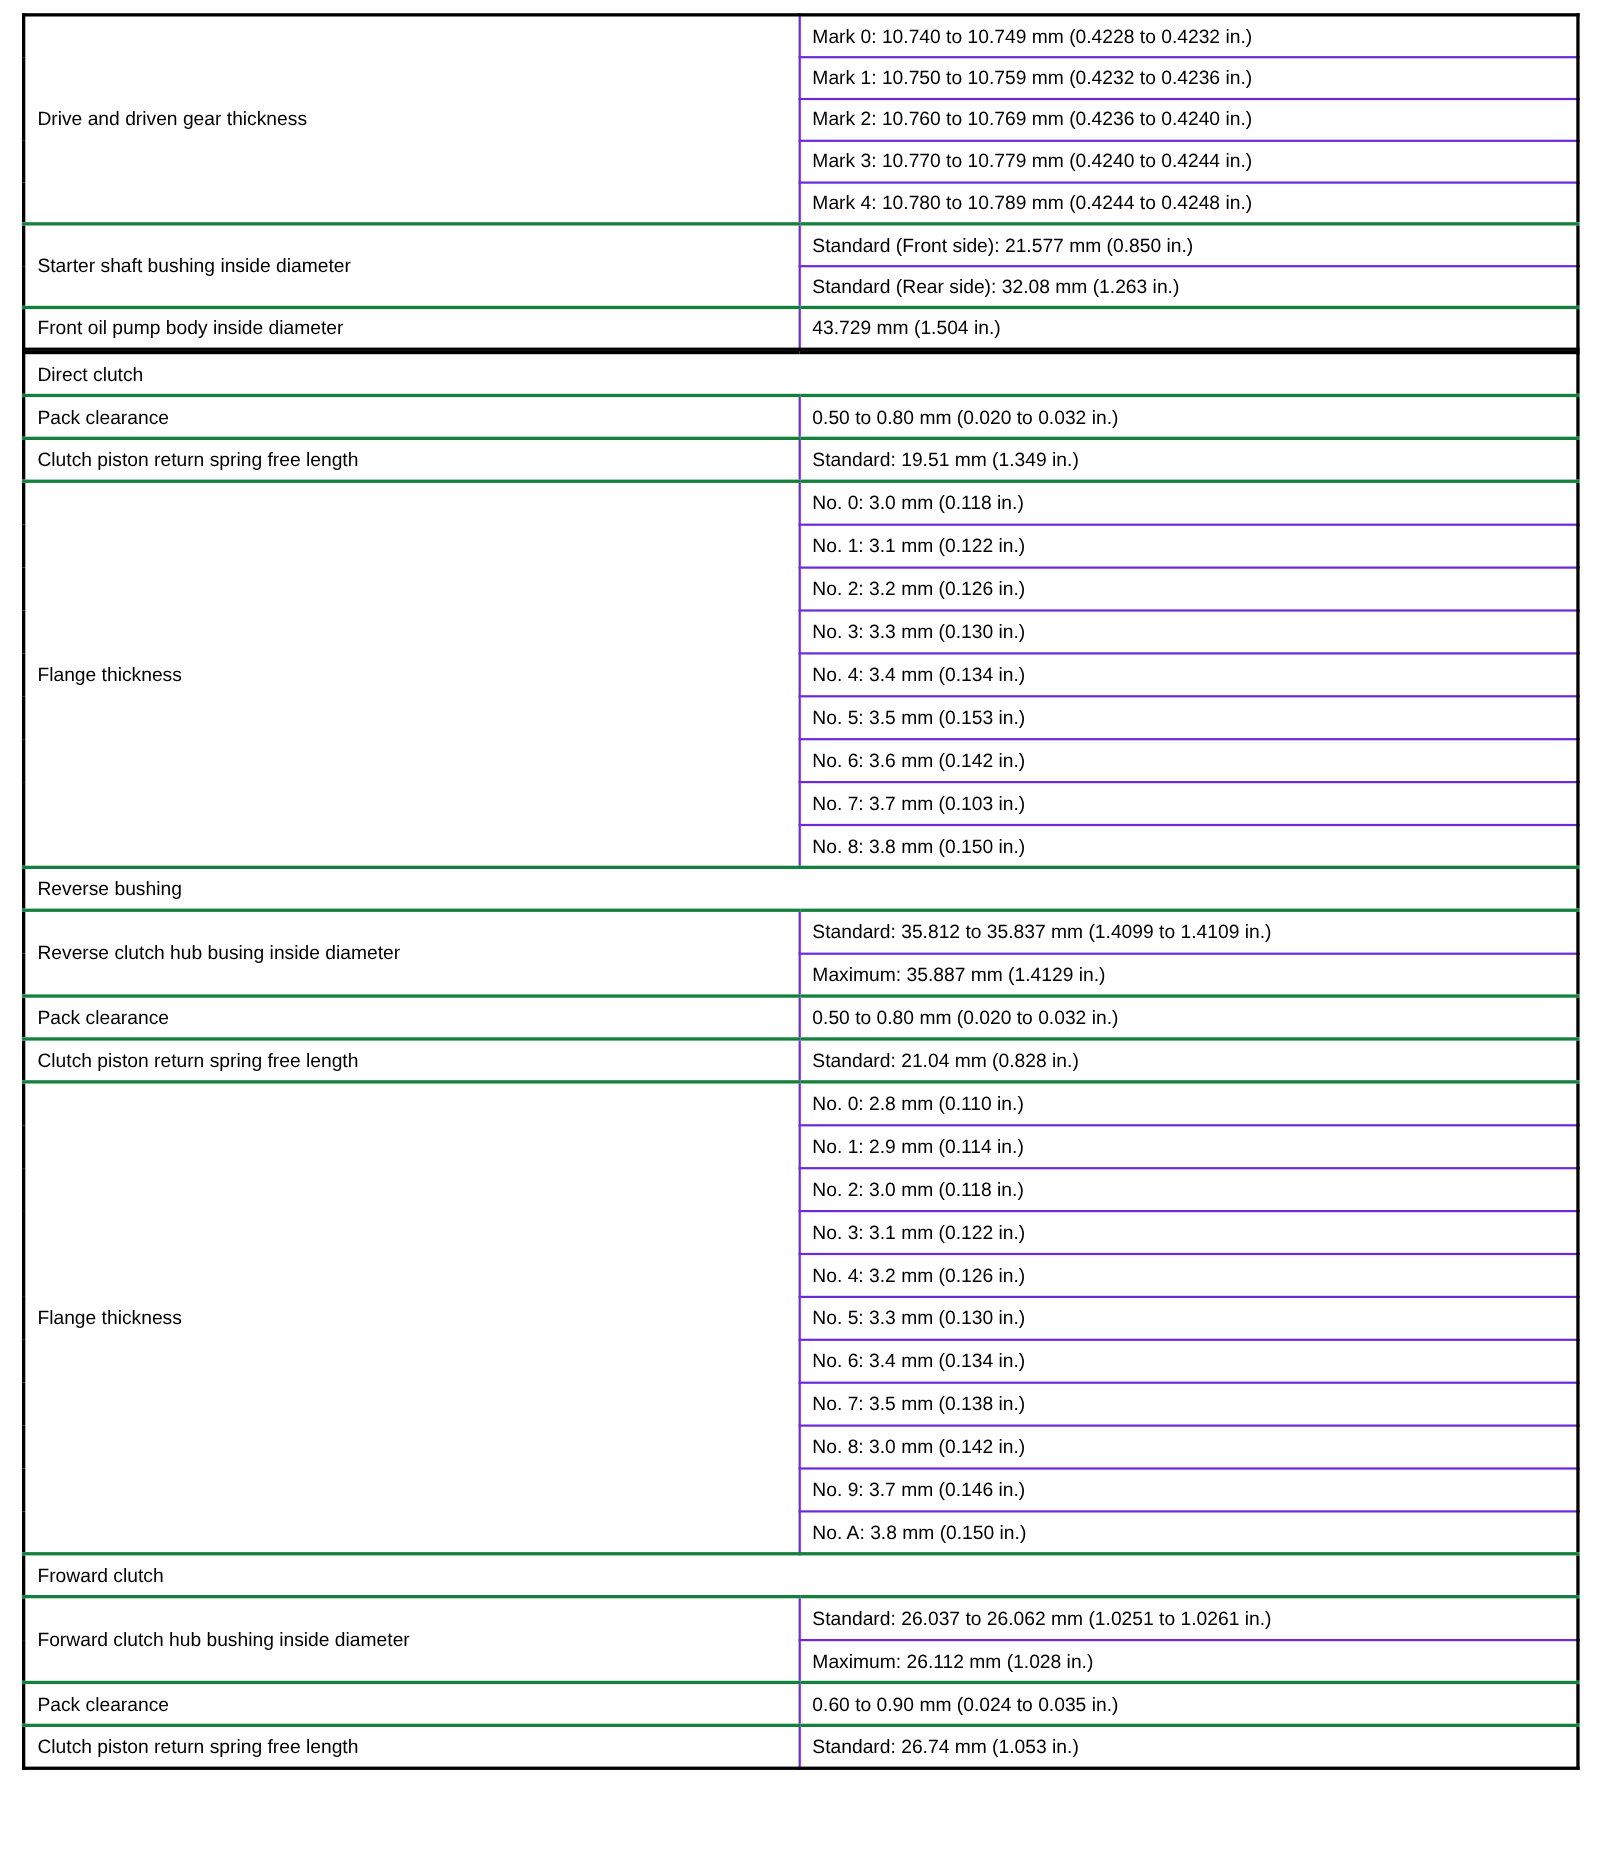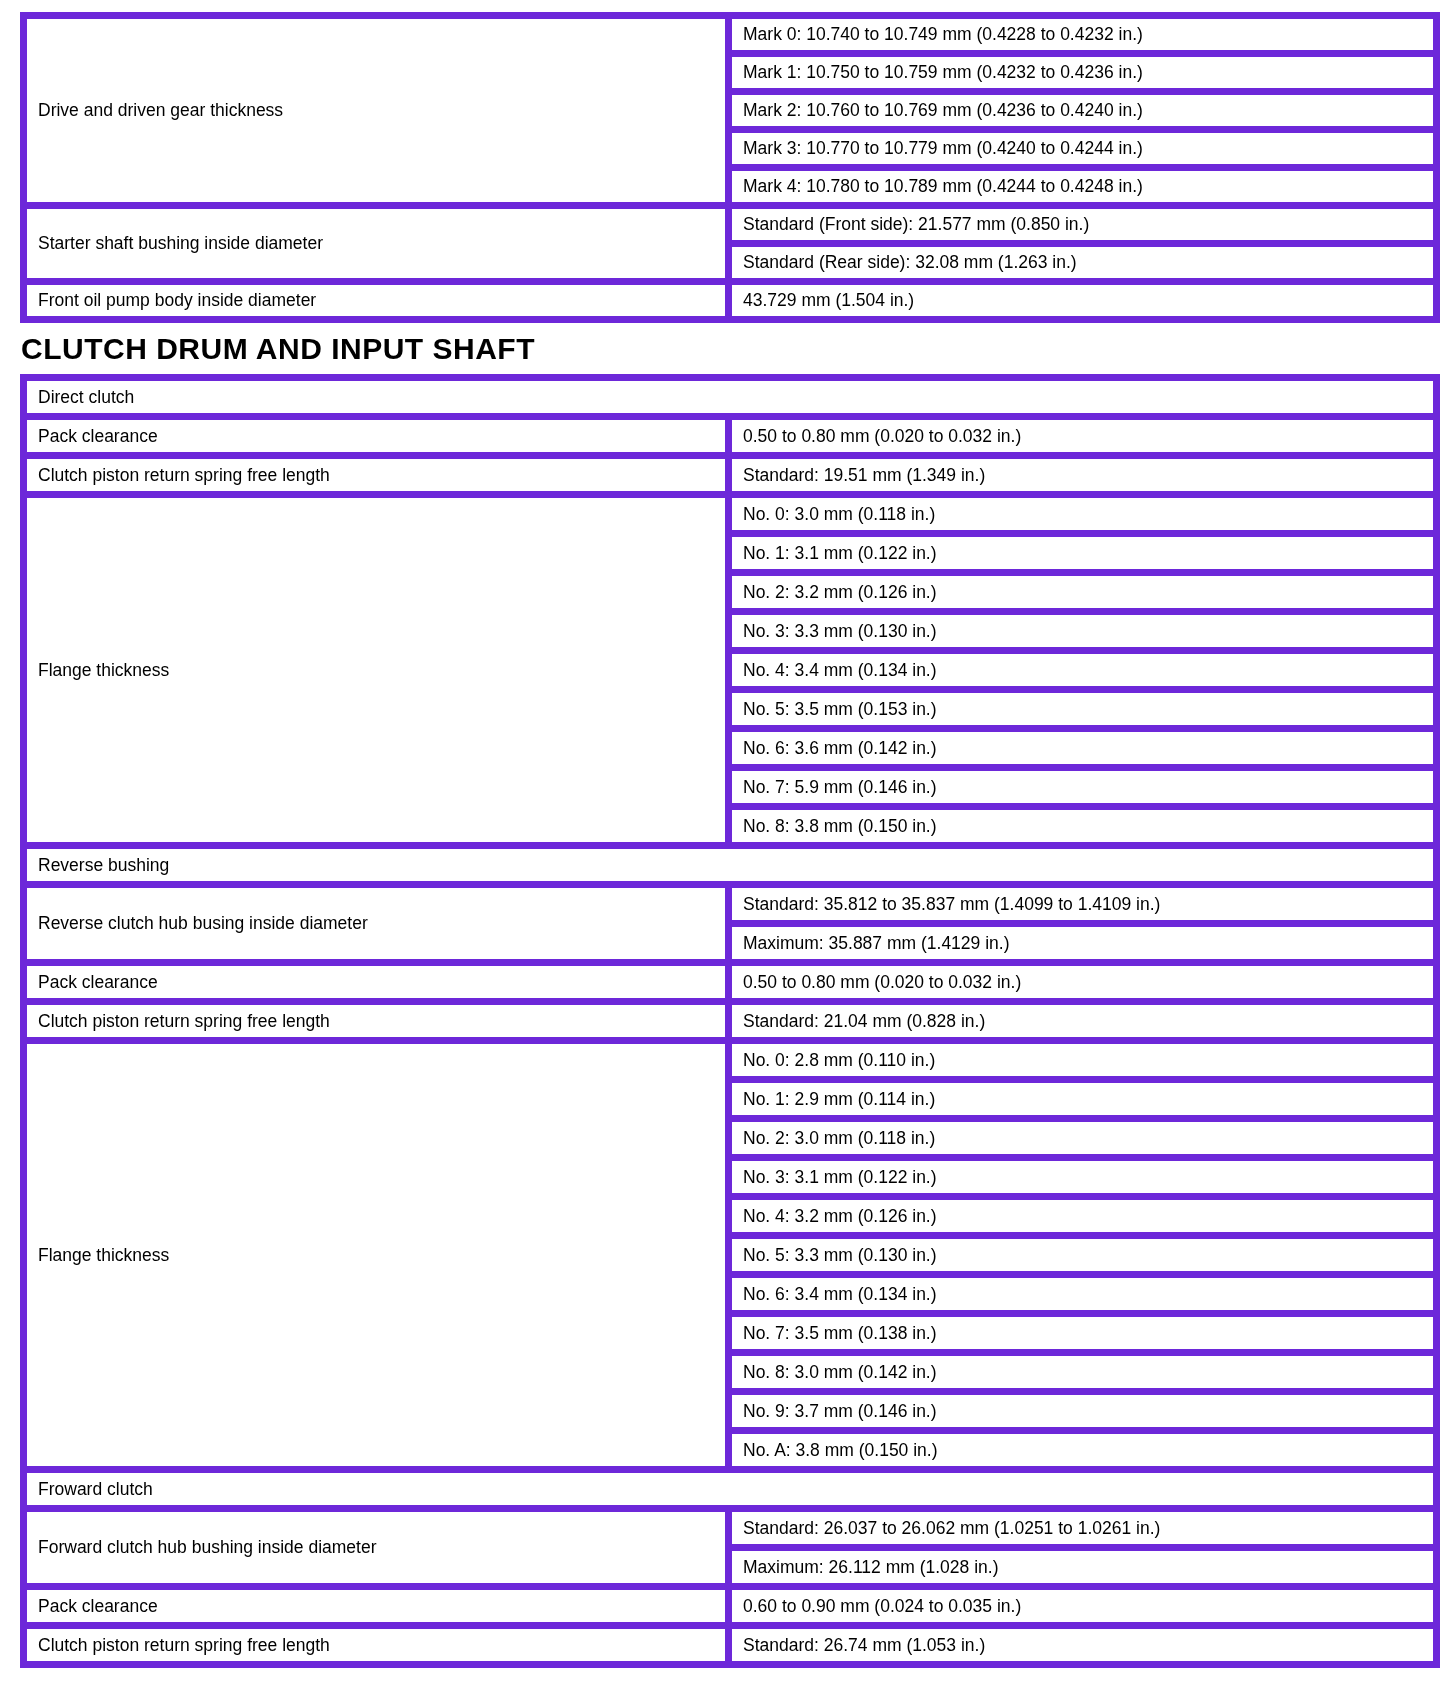--- a/index.html
+++ b/index.html
@@ -16,21 +16,21 @@
     padding:12px 0 0 20px;
     background:#ffffff;
   }
   table.spec{
     border-collapse:collapse;
     table-layout:fixed;
     width:1413px;
     border:3px solid #000;
   }
   table.spec td{
-    border:7px solid #6d28d9;
+    border:2px solid #6d28d9;
     padding:2px 11px;
     font-size:17.5px;
     line-height:1.15;
     vertical-align:middle;
     overflow:hidden;
     white-space:nowrap;
   }
   
   table.spec tr.g > td{
     border-top:3px solid #15803d;
@@ -81,21 +81,20 @@
         <tr>
           <td>Standard (Rear side): 32.08 mm (1.263 in.)</td>
         </tr>
         <tr class="g">
           <td rowspan="1">Front oil pump body inside diameter</td>
           <td>43.729 mm (1.504 in.)</td>
         </tr>
       </tbody>
   </table>
 
-  <h1 class="sec-heading">CLUTCH DRUM AND INPUT SHAFT</h1>
 
   <table class="spec t2">
     <colgroup>
         <col class="c-left">
         <col class="c-right">
       </colgroup>
     <tbody>
         <tr>
           <td colspan="2">Direct clutch</td>
         </tr>
@@ -123,21 +122,21 @@
         <tr>
           <td>No. 4: 3.4 mm (0.134 in.)</td>
         </tr>
         <tr>
           <td>No. 5: 3.5 mm (0.153 in.)</td>
         </tr>
         <tr>
           <td>No. 6: 3.6 mm (0.142 in.)</td>
         </tr>
         <tr>
-          <td>No. 7: 5.9 mm (0.146 in.)</td>
+          <td>No. 7: 3.7 mm (0.103 in.)</td>
         </tr>
         <tr>
           <td>No. 8: 3.8 mm (0.150 in.)</td>
         </tr>
         <tr class="g">
           <td colspan="2">Reverse bushing</td>
         </tr>
         <tr class="g">
           <td rowspan="2">Reverse clutch hub busing inside diameter</td>
           <td>Standard: 35.812 to 35.837 mm (1.4099 to 1.4109 in.)</td>

